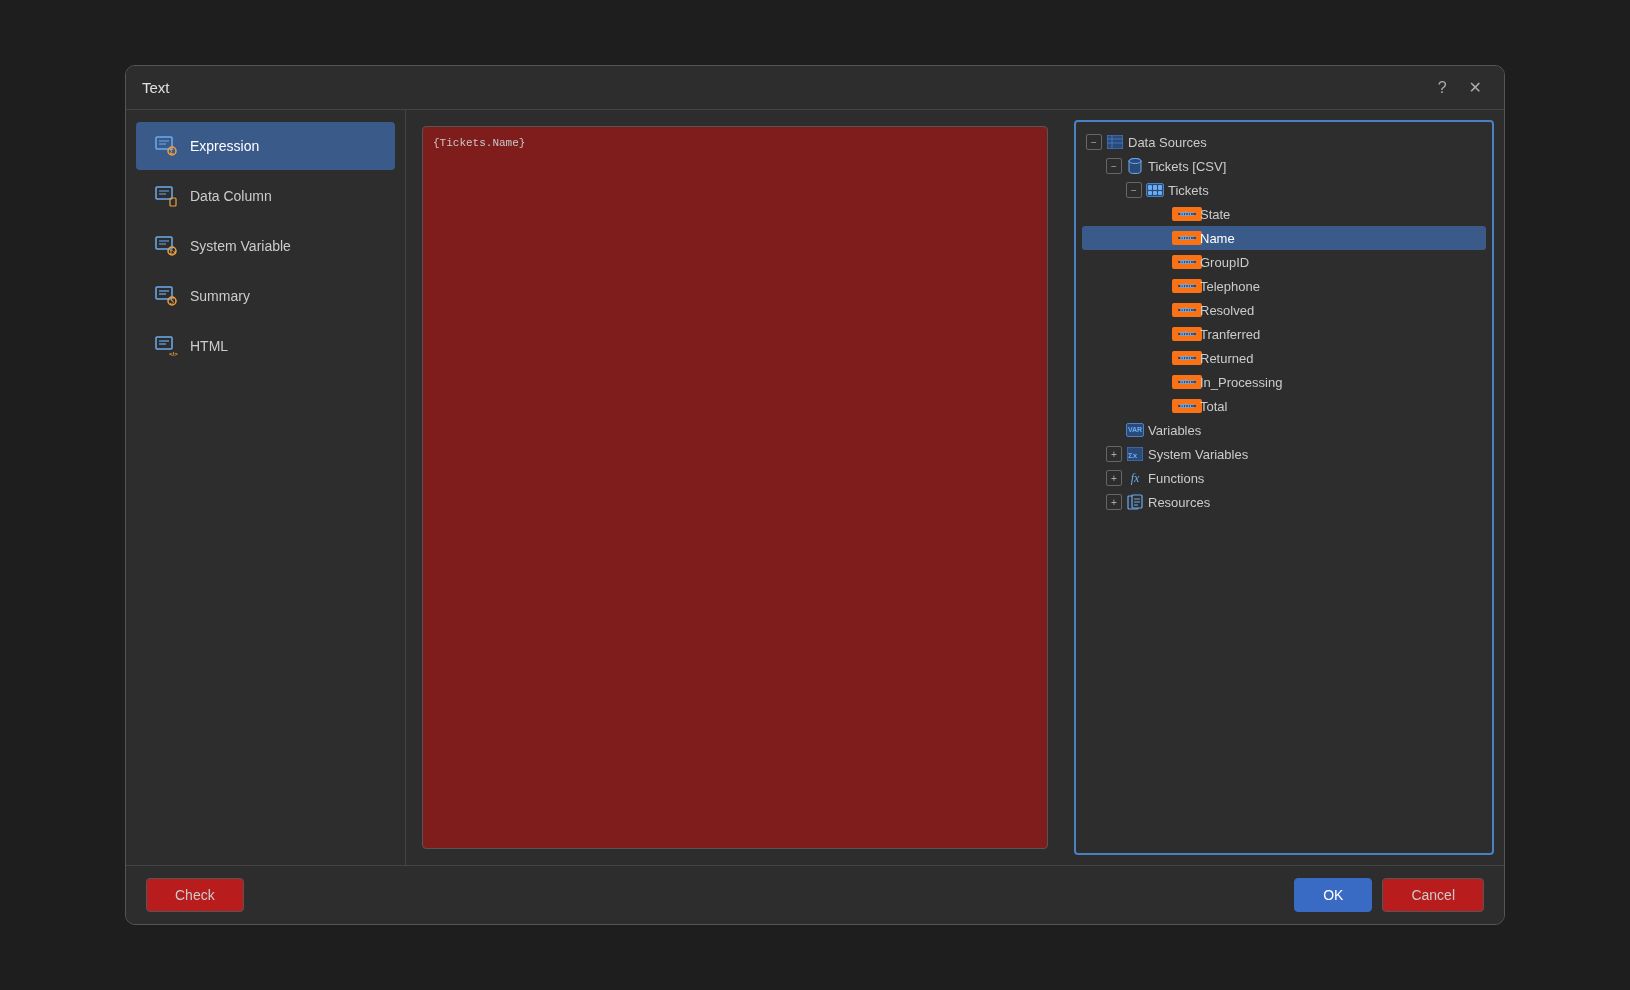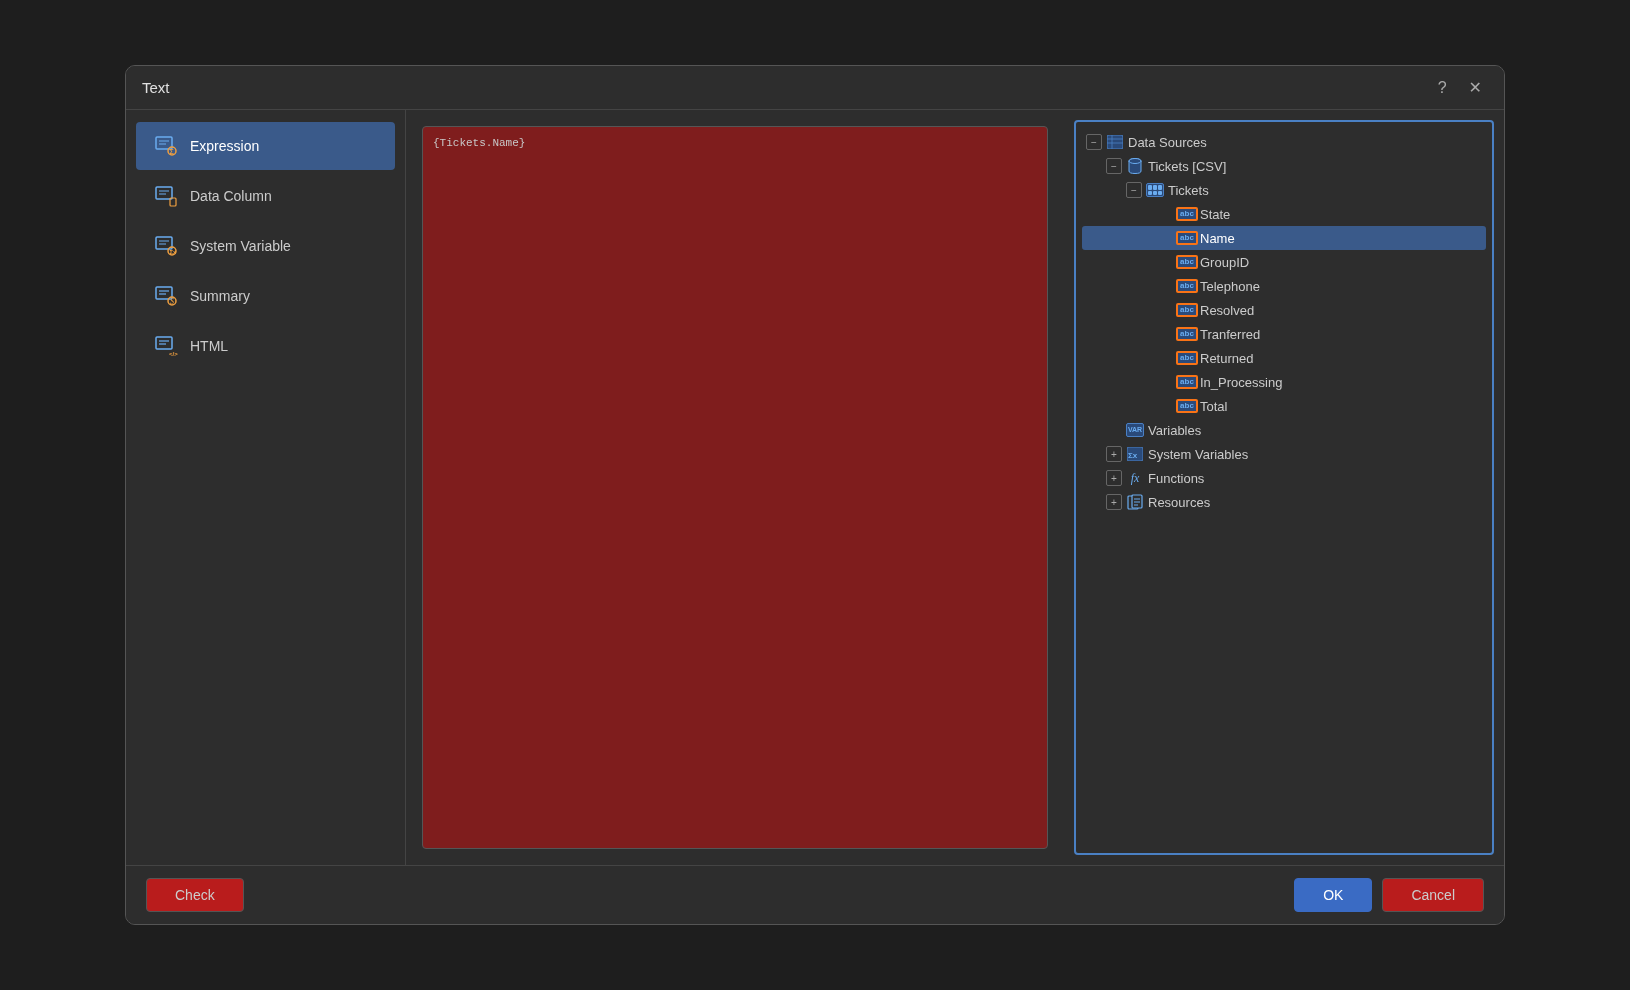--- a/index.html
+++ b/index.html
@@ -156,21 +156,21 @@
       width: 18px;
       height: 18px;
       flex-shrink: 0;
       display: flex;
       align-items: center;
       justify-content: center;
     }
     
     .abc-badge {
       background: #2a4a7a;
-      border: 2px solid #f97316;
+      border: 6px solid #f97316;
       border-radius: 2px;
       font-size: 8px;
       color: #6aacf0;
       padding: 0 2px;
       font-weight: bold;
       letter-spacing: 0px;
       line-height: 14px;
       height: 14px;
       display: flex;
       align-items: center;

